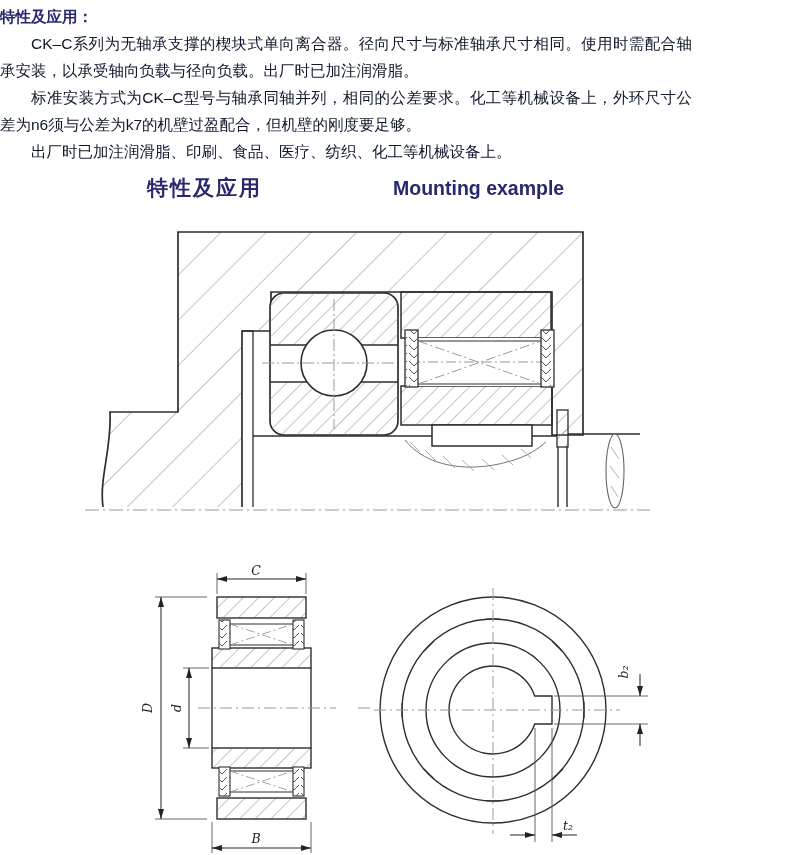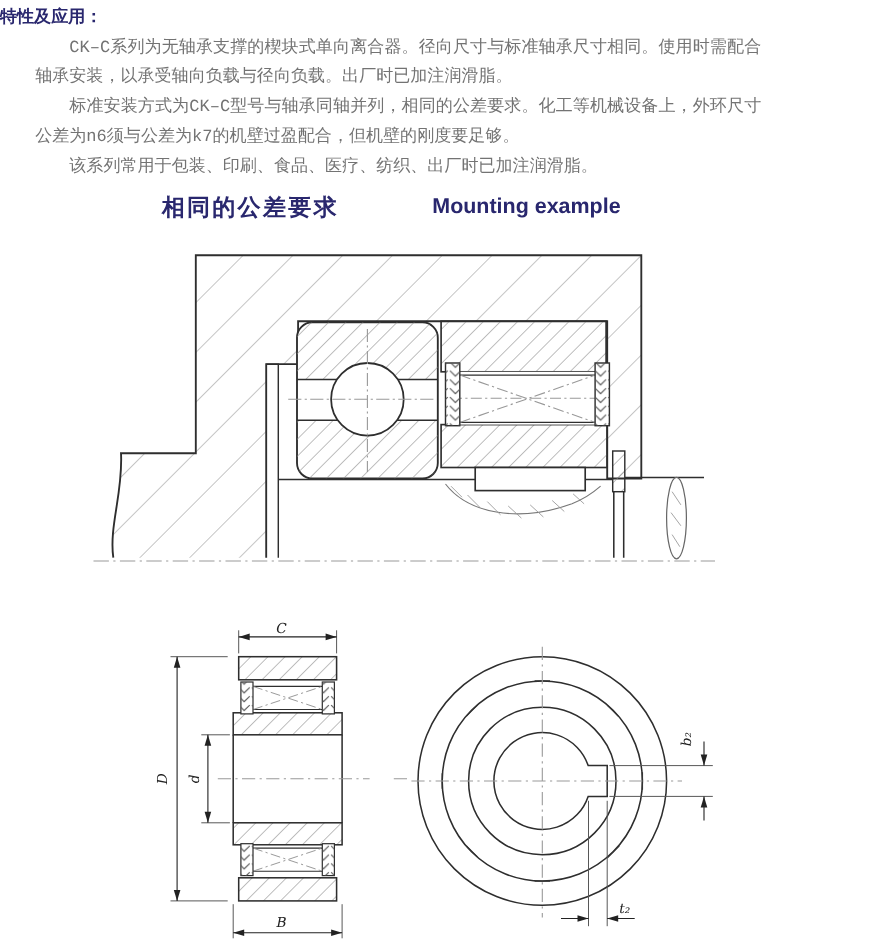--- a/index.html
+++ b/index.html
@@ -1,39 +1,39 @@
 <!DOCTYPE html>
 <html><head>
 <meta charset="utf-8">
 <style>
   html,body{margin:0;padding:0;background:#fff;}
   .page{position:relative;width:800px;height:855px;background:#ffffff;overflow:hidden;
         font-family:"Liberation Sans",sans-serif;}
-  .textblock{position:absolute;left:0;top:3px;width:692px;font-family:Liberation Mono, monospace;}
+  .textblock{position:absolute;left:0;top:3px;width:692px;}
   .sec-title{margin:0;font-size:15.5px;line-height:27px;font-weight:bold;color:#29276e;}
-  .para{margin:0;font-size:15.5px;line-height:27px;color:#737373;text-align:justify;text-indent:2em;padding-left:32px;}
+  .para{margin:0;font-size:15.5px;line-height:27px;color:#0f172a;text-align:justify;text-indent:2em;}
   .subhead-zh{position:absolute;left:147px;top:174px;font-size:21px;font-weight:bold;
               letter-spacing:2px;color:#29276e;}
   .subhead-en{position:absolute;left:393px;top:177px;font-size:19.5px;font-weight:bold;color:#29276e;}
   svg.drawing{position:absolute;left:0;top:0;}
   .dim-label{font-family:"DejaVu Serif",serif;font-style:italic;font-size:12.5px;fill:#222;}
 </style>
 </head>
 <body>
 
 <div class="page">
 
   <div class="textblock">
     <p class="sec-title">特性及应用：</p>
     <p class="para">CK–C系列为无轴承支撑的楔块式单向离合器。径向尺寸与标准轴承尺寸相同。使用时需配合轴承安装，以承受轴向负载与径向负载。出厂时已加注润滑脂。</p>
     <p class="para">标准安装方式为CK–C型号与轴承同轴并列，相同的公差要求。化工等机械设备上，外环尺寸公差为n6须与公差为k7的机壁过盈配合，但机壁的刚度要足够。</p>
-    <p class="para">该系列常用于包装、印刷、食品、医疗、纺织、出厂时已加注润滑脂。</p>
+    <p class="para">出厂时已加注润滑脂、印刷、食品、医疗、纺织、化工等机械设备上。</p>
   </div>
 
-  <span class="subhead-zh">相同的公差要求</span>
+  <span class="subhead-zh">特性及应用</span>
   <span class="subhead-en">Mounting example</span>
 
   <svg class="drawing" width="800" height="855" viewBox="0 0 800 855">
     <defs>
       <pattern id="hatchA" patternUnits="userSpaceOnUse" width="32" height="32" patternTransform="rotate(-45)">
         <line x1="0" y1="0" x2="32" y2="0" stroke="#8a8a8a" stroke-width="1"></line>
       </pattern>
       <pattern id="hatchB" patternUnits="userSpaceOnUse" width="11" height="11" patternTransform="rotate(-45)">
         <line x1="0" y1="0" x2="11" y2="0" stroke="#8a8a8a" stroke-width="1"></line>
       </pattern>

